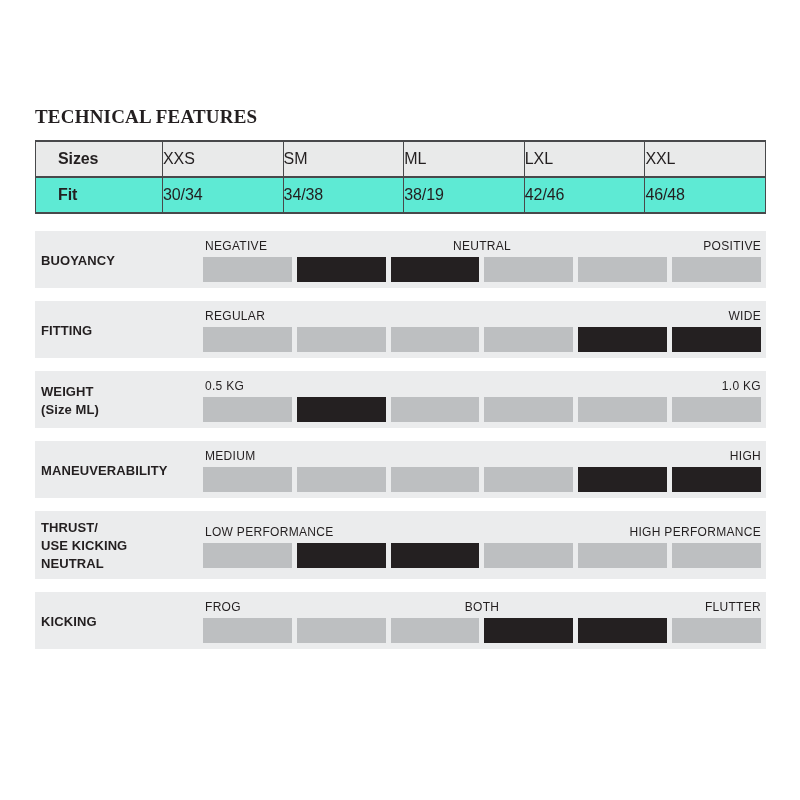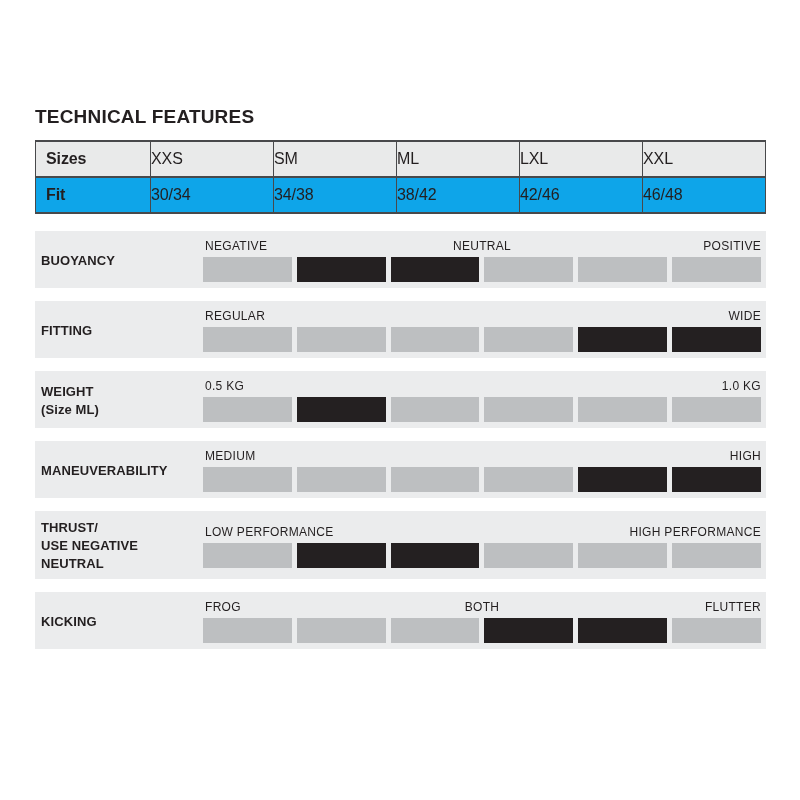--- a/index.html
+++ b/index.html
@@ -17,45 +17,46 @@
     left: 35px;
     top: 106px;
     width: 731px;
   }
   .title {
     margin: 0 0 12px 0;
     font-size: 19px;
     font-weight: bold;
     letter-spacing: 0.2px;
     color: var(--text, #231f20);
+    font-family: Liberation Serif, serif;
   }
   
   table.size-table {
     width: 100%;
     border-collapse: collapse;
     table-layout: fixed;
     margin-bottom: 17px;
   }
   table.size-table th,
   table.size-table td {
     border-top: 2px solid var(--border, #48494b);
     border-bottom: 2px solid var(--border, #48494b);
     border-left: 1px solid var(--border, #48494b);
     border-right: 1px solid var(--border, #48494b);
     height: 34px;
     font-size: 16px;
     vertical-align: middle;
-    background: #0ea5e9;
+    background: #5eead4;
     padding: 0;
     letter-spacing: -0.1px;
   }
   table.size-table th {
     width: 104px;
     text-align: left;
-    padding-left: 10px;
+    padding-left: 22px;
     font-weight: bold;
   }
   table.size-table td {
     font-weight: normal;
   }
   table.size-table tr.shaded th,
   table.size-table tr.shaded td {
     background: var(--table-row-bg, #e9eaea);
   }
   
@@ -116,21 +117,21 @@
           <td>XXS</td>
           <td>SM</td>
           <td>ML</td>
           <td>LXL</td>
           <td>XXL</td>
         </tr>
         <tr>
           <th>Fit</th>
           <td>30/34</td>
           <td>34/38</td>
-          <td>38/42</td>
+          <td>38/19</td>
           <td>42/46</td>
           <td>46/48</td>
         </tr>
       </tbody>
   </table>
 
   <div id="features">
       <div class="panel">
         <div class="panel-label">
           <div>BUOYANCY</div>
@@ -205,21 +206,21 @@
             <div class="seg"></div>
             <div class="seg"></div>
             <div class="seg filled"></div>
             <div class="seg filled"></div>
           </div>
         </div>
       </div>
       <div class="panel">
         <div class="panel-label">
           <div>THRUST/</div>
-          <div>USE NEGATIVE</div>
+          <div>USE KICKING</div>
           <div>NEUTRAL</div>
         </div>
         <div class="bar-area">
           <div class="scale-labels">
             <span class="scale-label left">LOW PERFORMANCE</span>
             <span class="scale-label right">HIGH PERFORMANCE</span>
           </div>
           <div class="segments">
             <div class="seg"></div>
             <div class="seg filled"></div>

